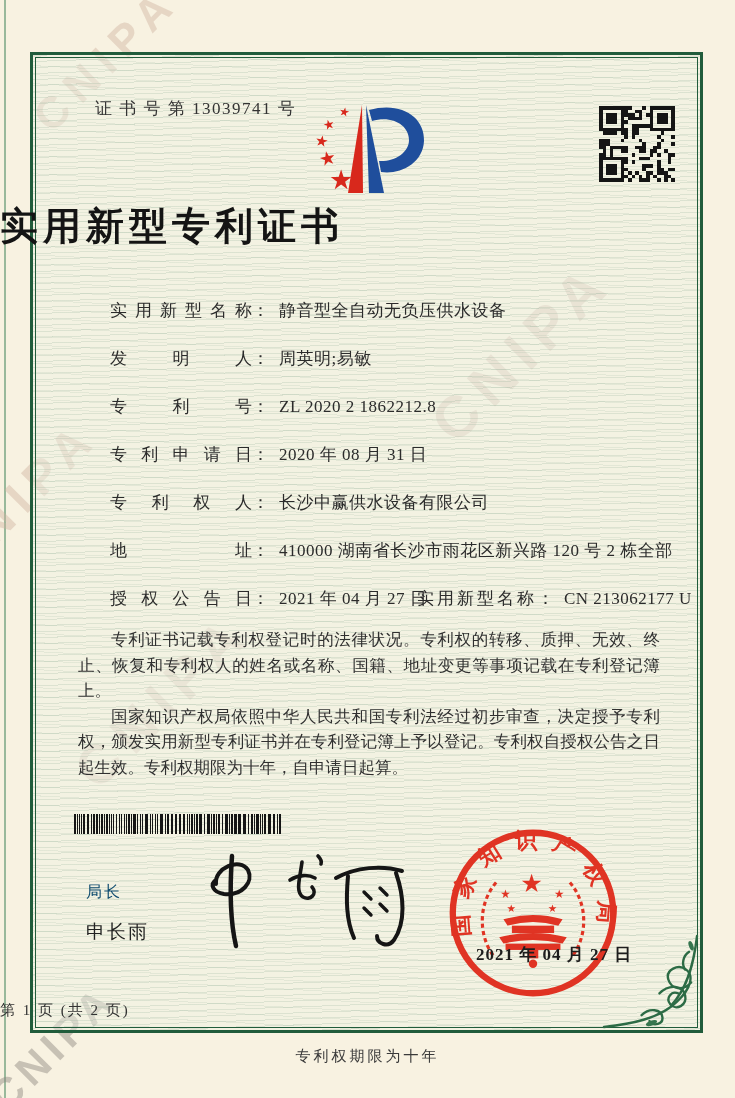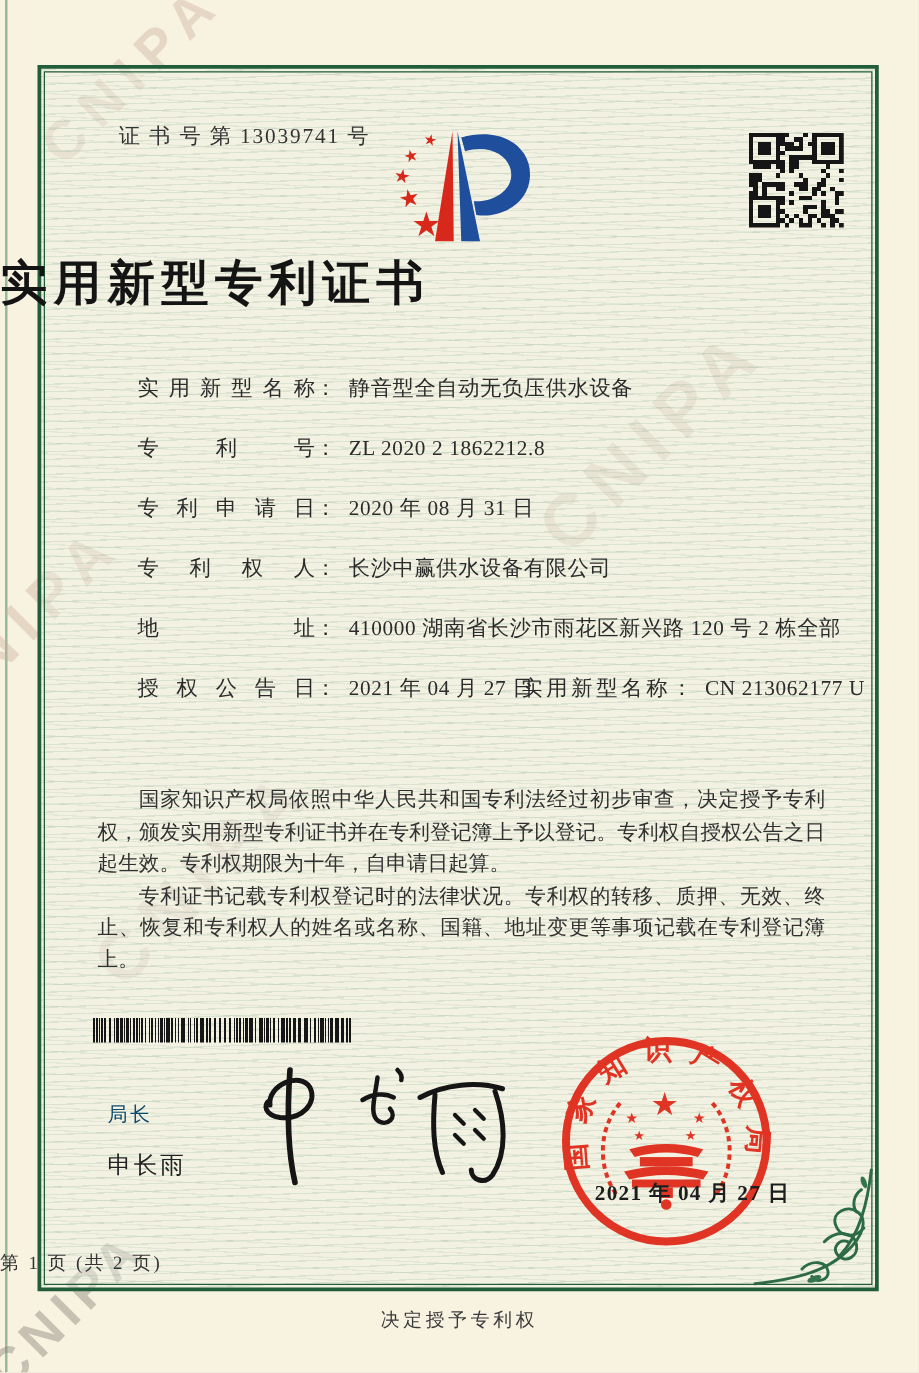--- a/index.html
+++ b/index.html
@@ -313,30 +313,31 @@
         <text x="24" y="45" font-size="15" fill="#d8281c" transform="rotate(10 30 40)">★</text>
         <text x="32" y="28" font-size="13" fill="#d8281c" transform="rotate(-14 38 24)">★</text>
         <text x="48" y="15" font-size="12" fill="#d8281c" transform="rotate(12 53 11)">★</text>
       </svg>
     </div>
 
     <div class="title">实用新型专利证书</div>
 
     <div class="fields">
         <div class="field-row"><span class="flabel">实用新型名称</span><span class="fcolon">：</span><span class="fvalue">静音型全自动无负压供水设备</span></div>
+        <div class="field-row"><span class="flabel">发明人</span><span class="fcolon">：</span><span class="fvalue">周英明;易敏</span></div>
         <div class="field-row"><span class="flabel">专利号</span><span class="fcolon">：</span><span class="fvalue">ZL 2020 2 1862212.8</span></div>
         <div class="field-row"><span class="flabel">专利申请日</span><span class="fcolon">：</span><span class="fvalue">2020 年 08 月 31 日</span></div>
         <div class="field-row"><span class="flabel">专利权人</span><span class="fcolon">：</span><span class="fvalue">长沙中赢供水设备有限公司</span></div>
         <div class="field-row"><span class="flabel">地址</span><span class="fcolon">：</span><span class="fvalue">410000  湖南省长沙市雨花区新兴路 120 号 2 栋全部</span></div>
         <div class="field-row"><span class="flabel">授权公告日</span><span class="fcolon">：</span><span class="fvalue">2021 年 04 月 27 日</span><span class="fpair2"><span class="flabel2">实用新型名称</span><span class="fcolon">：</span><span class="fvalue">CN 213062177 U</span></span></div>
       </div>
 
     <div class="paras">
+        <p>专利证书记载专利权登记时的法律状况。专利权的转移、质押、无效、终止、恢复和专利权人的姓名或名称、国籍、地址变更等事项记载在专利登记簿上。</p>
         <p>国家知识产权局依照中华人民共和国专利法经过初步审查，决定授予专利权，颁发实用新型专利证书并在专利登记簿上予以登记。专利权自授权公告之日起生效。专利权期限为十年，自申请日起算。</p>
-        <p>专利证书记载专利权登记时的法律状况。专利权的转移、质押、无效、终止、恢复和专利权人的姓名或名称、国籍、地址变更等事项记载在专利登记簿上。</p>
       </div>
 
     <div class="barcode"><svg viewBox="0 0 212 20" width="212" height="20" shape-rendering="crispEdges" fill="#151515">
           <rect x="0" y="0" width="2" height="20"></rect>
           <rect x="3" y="0" width="1" height="20"></rect>
           <rect x="5" y="0" width="1" height="20"></rect>
           <rect x="7" y="0" width="1" height="20"></rect>
           <rect x="9" y="0" width="2" height="20"></rect>
           <rect x="13" y="0" width="2" height="20"></rect>
           <rect x="17" y="0" width="1" height="20"></rect>
@@ -455,15 +456,15 @@
         <path d="M40,84 C48,76 60,78 61,86 C62,93 52,96 48,90"></path>
         <path d="M88,20 C82,24 80,32 84,38"></path>
         <ellipse cx="50" cy="92" rx="6" ry="2.5" fill="#35754e" stroke="none" transform="rotate(-20 50 92)"></ellipse>
         <ellipse cx="90" cy="14" rx="5" ry="2.2" fill="#35754e" stroke="none" transform="rotate(70 90 14)"></ellipse>
       </svg>
     </div>
 
     <div class="page-indicator">第 1 页 (共 2 页)</div>
   </div>
 
-  <div class="footer-note">决定授予专利权</div>
+  <div class="footer-note">专利权期限为十年</div>
 
 </div>
 
 </body></html>

